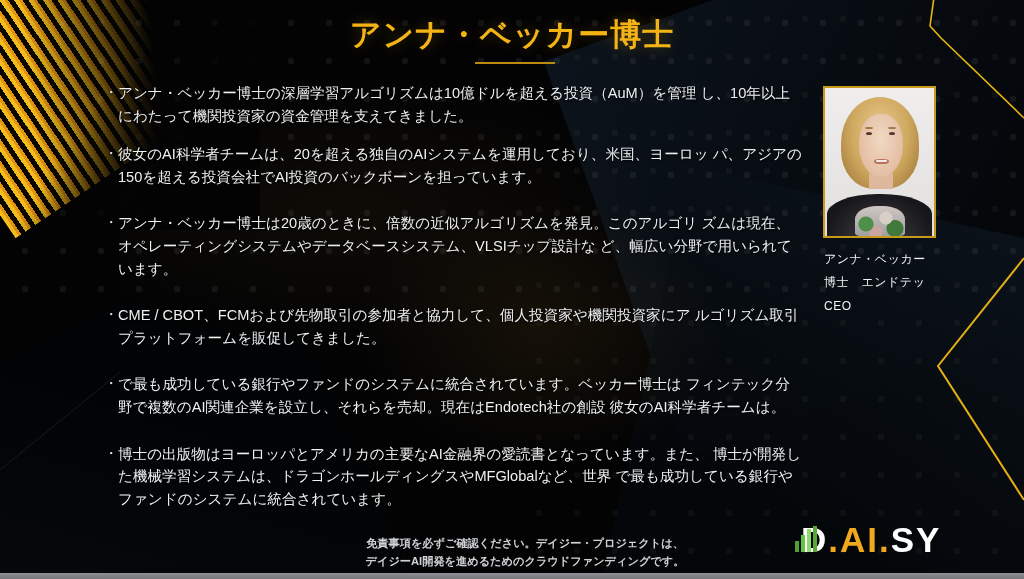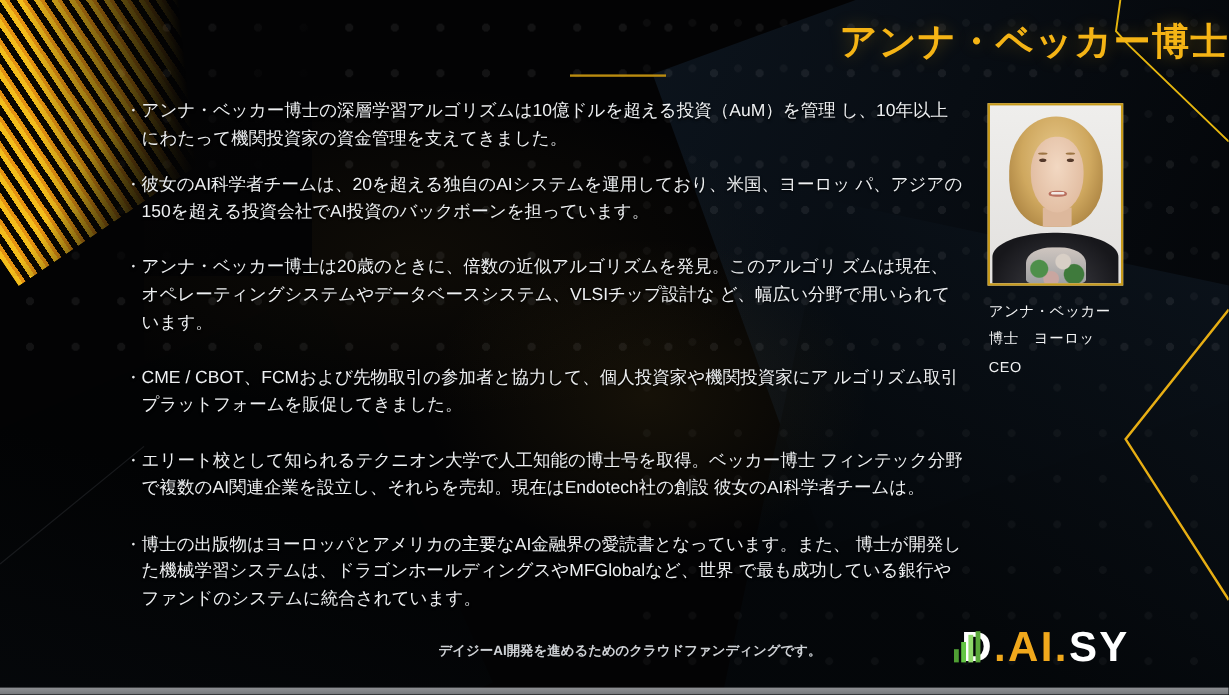--- a/index.html
+++ b/index.html
@@ -79,21 +79,21 @@
     position:absolute;left:0;top:0;width:260px;height:230px;
     background:linear-gradient(125deg, rgba(0,0,0,0) 40%, rgba(3,3,4,.9) 66%, #030304 82%);
   }
 
   
   .svg-deco{position:absolute;left:0;top:0;width:1024px;height:579px;overflow:visible;}
 
   
   .title{
     position:absolute;left:0;top:14px;width:1024px;
-    text-align:right;
+    text-align:center;
     color:#f5b415;
     font-size:31px;
     font-weight:bold;
     letter-spacing:1px;
     text-shadow:0 0 14px rgba(245,180,21,.30);
   }
   .title-rule{
     position:absolute;left:475px;top:62px;
     width:80px;height:2px;
     background:#b98b10;
@@ -281,21 +281,21 @@
       <span class="dot">・</span>
       <span class="txt">
         <span>CME / CBOT、FCMおよび先物取引の参加者と協力して、個人投資家や機関投資家にア</span>
         <span>ルゴリズム取引プラットフォームを販促してきました。</span>
       </span>
     </div>
 
     <div class="bullet bullet-gap">
       <span class="dot">・</span>
       <span class="txt">
-        <span>エリート校として知られるテクニオン大学で人工知能の博士号を取得。ベッカー博士</span>
+        <span>で最も成功している銀行やファンドのシステムに統合されています。ベッカー博士は</span>
         <span>フィンテック分野で複数のAI関連企業を設立し、それらを売却。現在はEndotech社の創設</span>
         <span>彼女のAI科学者チームは。</span>
       </span>
     </div>
 
     <div class="bullet">
       <span class="dot">・</span>
       <span class="txt">
         <span>博士の出版物はヨーロッパとアメリカの主要なAI金融界の愛読書となっています。また、</span>
         <span>博士が開発した機械学習システムは、ドラゴンホールディングスやMFGlobalなど、世界</span>
@@ -316,25 +316,26 @@
       <div class="ph-brow r"></div>
       <div class="ph-eye l"></div>
       <div class="ph-eye r"></div>
       <div class="ph-mouth"></div>
       <div class="ph-scarf"></div>
     </div>
   </div>
 
   <div class="caption">
     <div>アンナ・ベッカー</div>
-    <div>博士　ヨーロッ</div>
+    <div>博士　エンドテッ</div>
     <div>CEO</div>
   </div>
 
   <div class="footer">
+    <span class="ln">免責事項を必ずご確認ください。デイジー・プロジェクトは、</span>
     <span class="ln">デイジーAI開発を進めるためのクラウドファンディングです。</span>
   </div>
 
   <div class="logo">
     <span class="logo-bars">
       <i></i>
         <i></i>
         <i></i>
         <i></i>
     </span>

